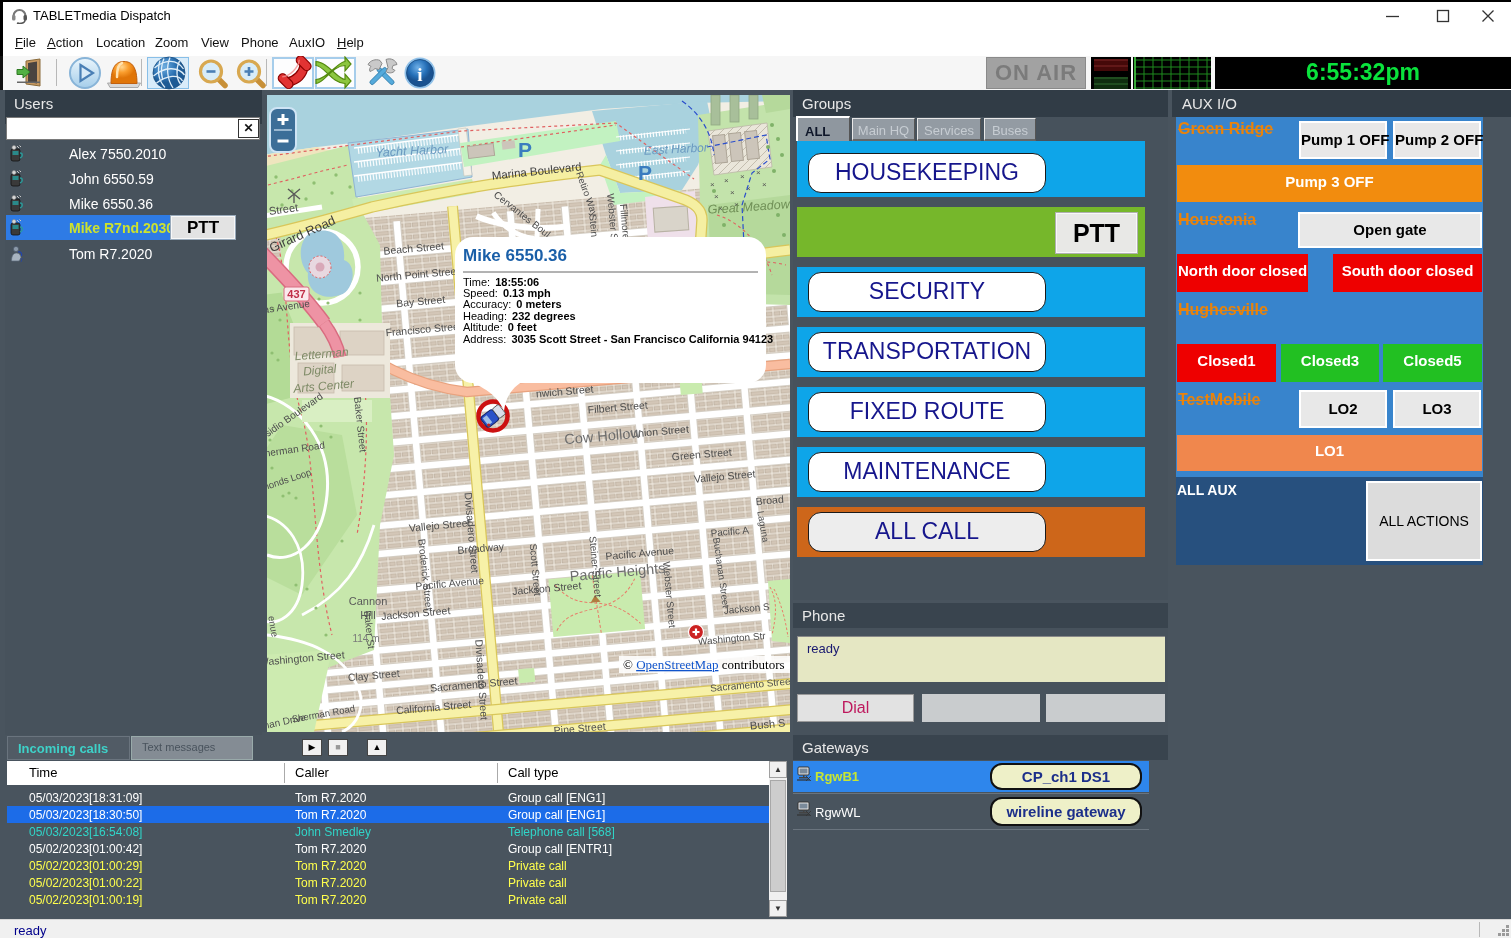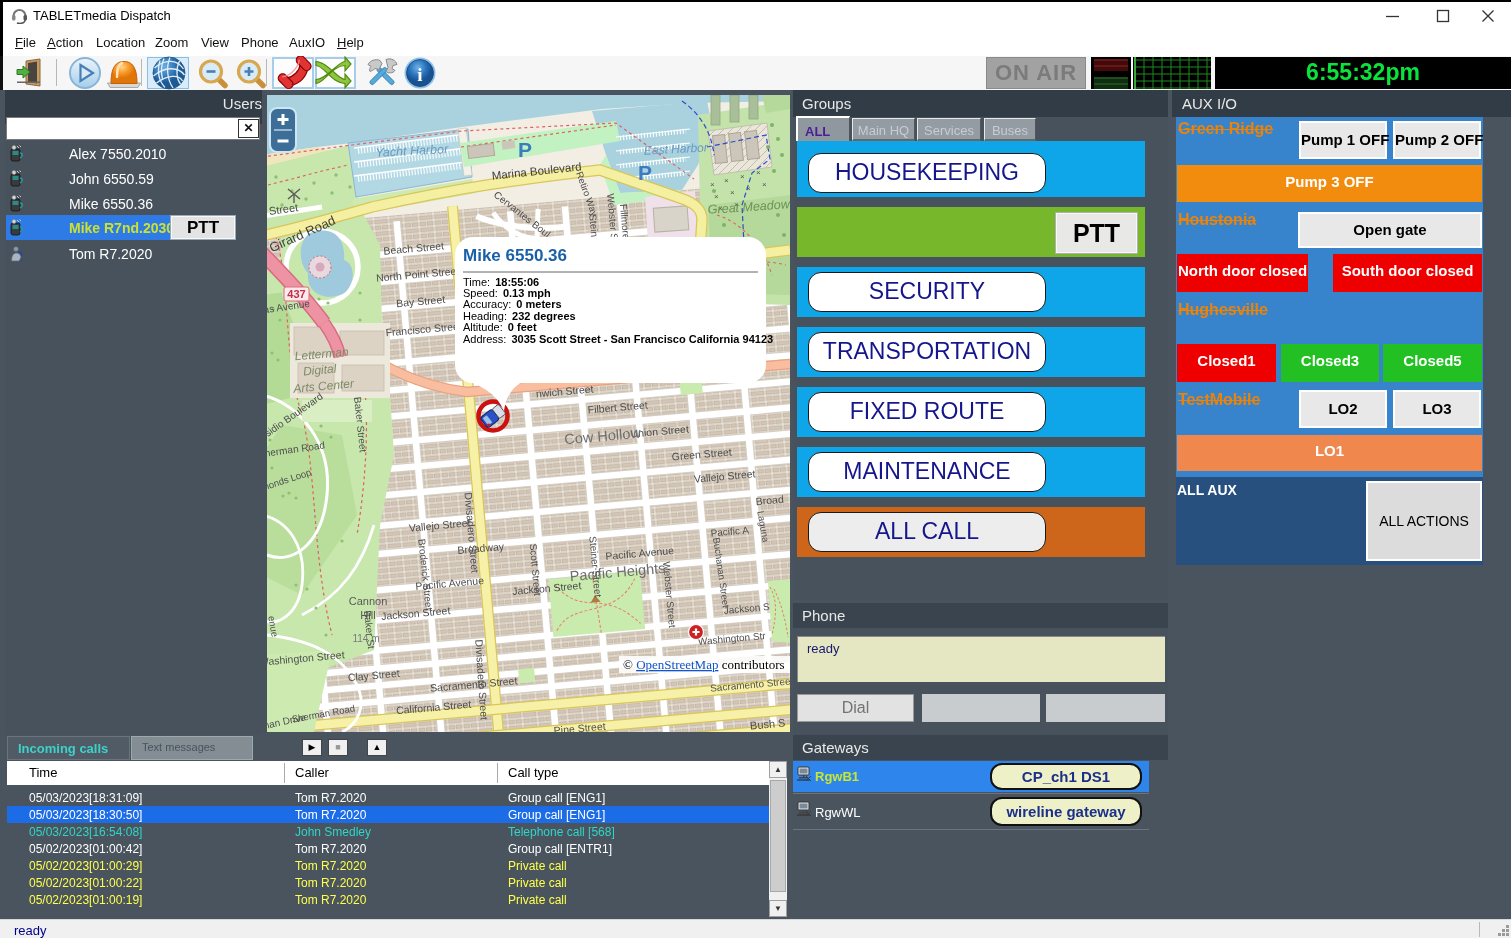--- a/index.html
+++ b/index.html
@@ -16,21 +16,21 @@
 #toolbar { left:0; top:56px; width:1511px; height:34px; background:#f6f6f6; border-left:3px solid #111; }
 .tsep { position:absolute; top:3px; width:1px; height:27px; background:#b8b8b8; }
 .hibox { position:absolute; top:1px; height:32px; background:#d9ecfa; border:1px solid #88bfe8; }
 #onair { left:986px; top:57px; width:100px; height:32px; background:#a2a2a2; border:1px solid #8a8a8a; color:#7b7b7b; font-weight:bold; font-size:22px; text-align:center; line-height:30px; letter-spacing:1px; }
 #vubox { left:1091px; top:57px; width:40px; height:32px; background:#000; }
 #gridbox { left:1133px; top:57px; width:78px; height:32px; background:#000; }
 #clockbox { left:1215px; top:57px; width:296px; height:32px; background:#000; color:#0ae33c; font-weight:bold; font-size:23px; text-align:center; line-height:31px; }
 
 
 #userspanel { left:5px; top:90px; width:257px; height:645px; background:#47525C; }
-#usershdr { left:5px; top:90px; width:257px; height:34px; background:#313C46; color:#e8e8e8; font-size:15px; padding:5px 0 0 9px;text-align:right; }
+#usershdr { left:5px; top:90px; width:257px; height:34px; background:#313C46; color:#e8e8e8; font-size:15px; padding:5px 0 0 9px; }
 #usersearch { left:6px; top:117px; width:254px; height:23px; background:#fff; border:1px solid #7a7a7a; }
 #userclear { left:238px; top:119px; width:21px; height:19px; background:#fff; border:1px solid #333; color:#111; font-weight:bold; font-size:12px; text-align:center; line-height:17px; }
 .urow { position:absolute; left:5px; width:257px; height:25px; color:#fff; font-size:14px; }
 .uicon { position:absolute; left:4px; top:4px; }
 .uname { position:absolute; left:24px; top:5px;margin-left:40px; }
 #selrow { left:6px; top:215px; width:228px; height:25px; background:#2E7BE5; }
 #selname { color:#cde22f; font-weight:bold; }
 #pttu { left:171px; top:216px; width:64px; height:23px; background:#e3e3e3; border:1px solid #f8f8f8; outline:1px solid #9ab; color:#000; font-weight:bold; font-size:17px; text-align:center; line-height:21px; }
 
 
@@ -46,21 +46,21 @@
 #auxblue { left:1176px; top:117px; width:307px; height:360px; background:#3884CC; }
 #auxnavy { left:1176px; top:477px; width:307px; height:88px; background:#27507E; }
 .auxlabel { position:absolute; color:#E8830C; font-weight:bold; font-size:16px; text-decoration:line-through; }
 .auxbtn { position:absolute; border:2px solid #fff; color:#000; font-weight:bold; font-size:15px; text-align:center; white-space:nowrap; }
 
 
 #phonehdr { left:793px; top:603px; width:375px; height:25px; background:#39444E; color:#e8e8e8; font-size:15px; padding:4px 0 0 9px; }
 #phonebg { left:793px; top:628px; width:375px; height:107px; background:#47525C; }
 #phonebox { left:797px; top:636px; width:368px; height:46px; background:#E5E7C3; border-top:1px solid #888; border-left:1px solid #888; }
 #phready { left:807px; top:641px; font-size:13px; color:#191970; }
-.phbtn { position:absolute; top:694px; height:28px; font-size:16px; text-align:center; line-height:26px; color:#737373; }
+.phbtn { position:absolute; top:694px; height:28px; font-size:16px; text-align:center; line-height:26px; color:#be185d; }
 
 
 #gwhdr { left:793px; top:735px; width:375px; height:25px; background:#39444E; color:#e8e8e8; font-size:15px; padding:4px 0 0 9px; }
 #gwrow1 { left:793px; top:761px; width:356px; height:31px; background:#2E86EC; }
 #gwrow2 { left:793px; top:794px; width:356px; height:34px; }
 .gwbtn { position:absolute; background:#EEF0C8; border:2px solid #111; border-radius:12px; color:#1c2f8a; font-weight:bold; font-size:15px; text-align:center; }
 
 
 #tabincoming { left:7px; top:736px; width:123px; height:24px; background:#515B65; border:1px solid #6a747e; color:#3ED1C8; font-weight:bold; font-size:13px; padding:4px 0 0 10px; }
 #tabtext { left:131px; top:736px; width:122px; height:24px; background:#848C94; border:1px solid #9aa; color:#49535d; font-size:11px; padding:4px 0 0 10px; }
@@ -596,21 +596,21 @@
 <text x="201" y="247.5" font-size="11" fill="#000">Address: <tspan font-weight="bold" dx="2">3035 Scott Street - San Francisco California 94123</tspan></text>
 <rect x="8" y="13" width="26" height="44" rx="7" fill="#3C6E98" stroke="#CFE4F5" stroke-width="2"></rect>
 <line x1="12" y1="35" x2="30" y2="35" stroke="#D8E8F5" stroke-width="1.2"></line>
 <path d="M21 19 L21 30 M15.5 24.5 L26.5 24.5" stroke="#fff" stroke-width="3"></path>
 <path d="M15.5 46 L26.5 46" stroke="#fff" stroke-width="3"></path>
 <rect x="0" y="0" width="5" height="637" fill="#47525C"></rect>
 </svg>
 
 <div class="abs" id="groupsbg"></div>
 <div class="abs" id="groupshdr">Groups</div>
-<div class="gtab" style="left:796px; top:116px; width:54px; height:25px; background:#8F979F; color:#4c1d95; font-weight:bold; border-top:2px solid #fff; border-left:2px solid #fff; border-right:1px solid #555; text-align:left; padding-left:7px; padding-top:6px;">ALL</div>
+<div class="gtab" style="left:796px; top:116px; width:54px; height:25px; background:#8F979F; color:#0f172a; font-weight:bold; border-top:2px solid #fff; border-left:2px solid #fff; border-right:1px solid #555; text-align:left; padding-left:7px; padding-top:6px;">ALL</div>
 <div class="gtab" style="left:852px; width:63px; background:#939BA3; color:#C6CCD2; border-top:1px solid #E8E8E8; border-left:1px solid #E8E8E8; border-right:1px solid #555; border-bottom:2px solid #666;">Main HQ</div>
 <div class="gtab" style="left:917px; width:64px; background:#939BA3; color:#C6CCD2; border-top:1px solid #E8E8E8; border-left:1px solid #E8E8E8; border-right:1px solid #555; border-bottom:2px solid #666;">Services</div>
 <div class="gtab" style="left:984px; width:52px; background:#939BA3; color:#C6CCD2; border-top:1px solid #E8E8E8; border-left:1px solid #E8E8E8; border-right:1px solid #555; border-bottom:2px solid #666;">Buses</div>
 <div class="grow" style="top:141px; height:56px;">
     <div class="gbtn" style="top:12px;">HOUSEKEEPING</div>
   </div>
 <div class="grow" style="top:207px; background:#76B72B;">
     <div id="ptt2">PTT</div>
   </div>
 <div class="grow" style="top:267px">

